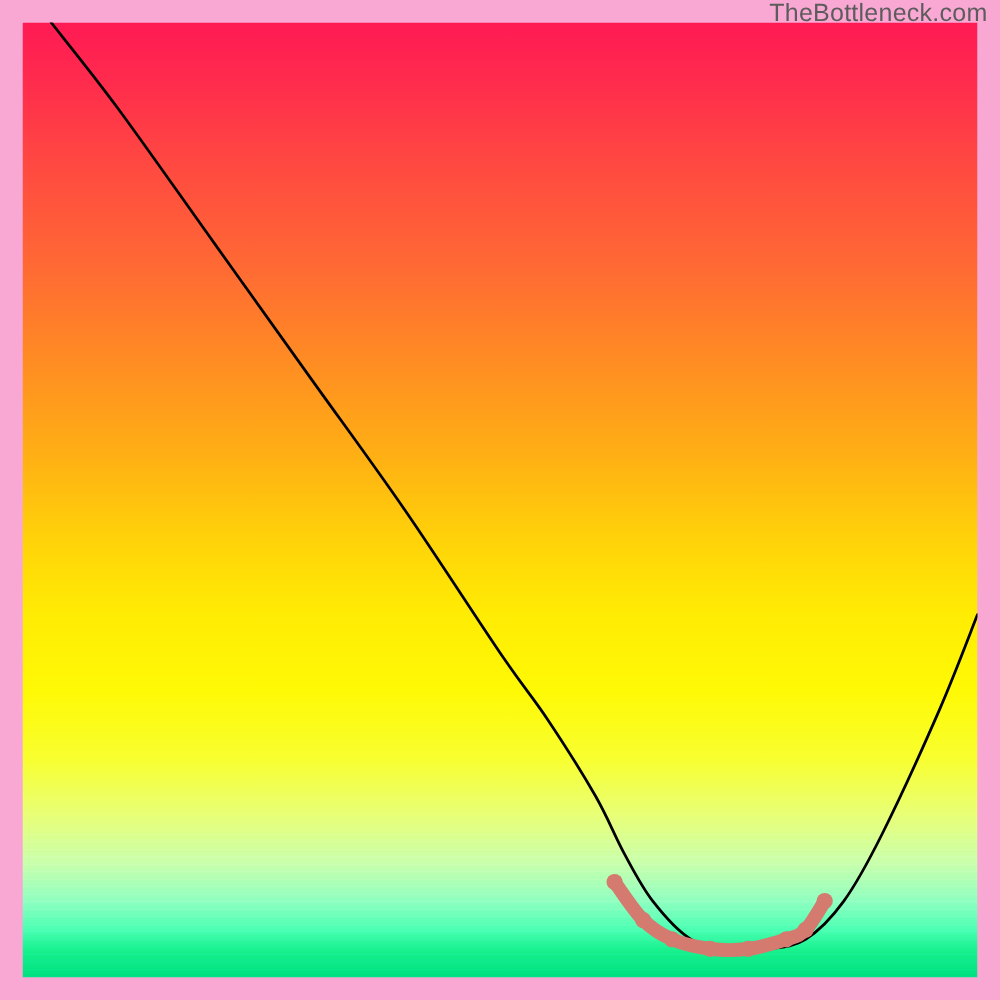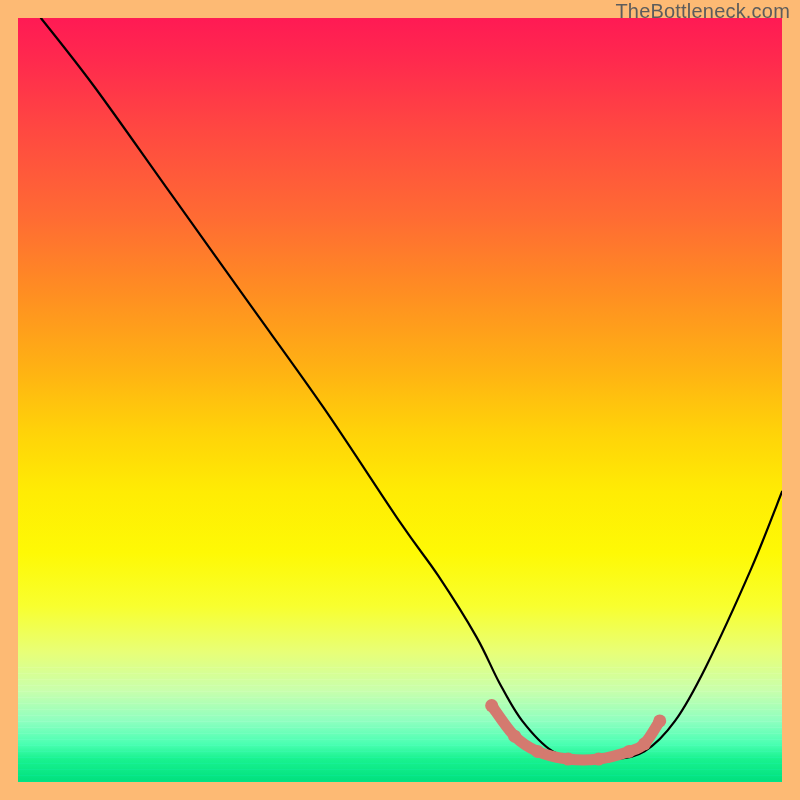--- a/index.html
+++ b/index.html
@@ -2,21 +2,21 @@
 <html><head>
 <meta charset="utf-8">
 <style>
   * { margin: 0; padding: 0; box-sizing: border-box; }
   html, body { width: 800px; height: 800px; overflow: hidden; }
   body { background: #000; position: relative; font-family: Arial, Helvetica, sans-serif; }
 
   .frame {
     position: absolute;
     inset: 0;
-    background: #fdba74;
+    background: #f9a8d4;
     text-align: right;
   }
 
   .plot-area {
     position: absolute;
     left: 18px;
     top: 18px;
     width: 764px;
     height: 764px;
     overflow: hidden;

